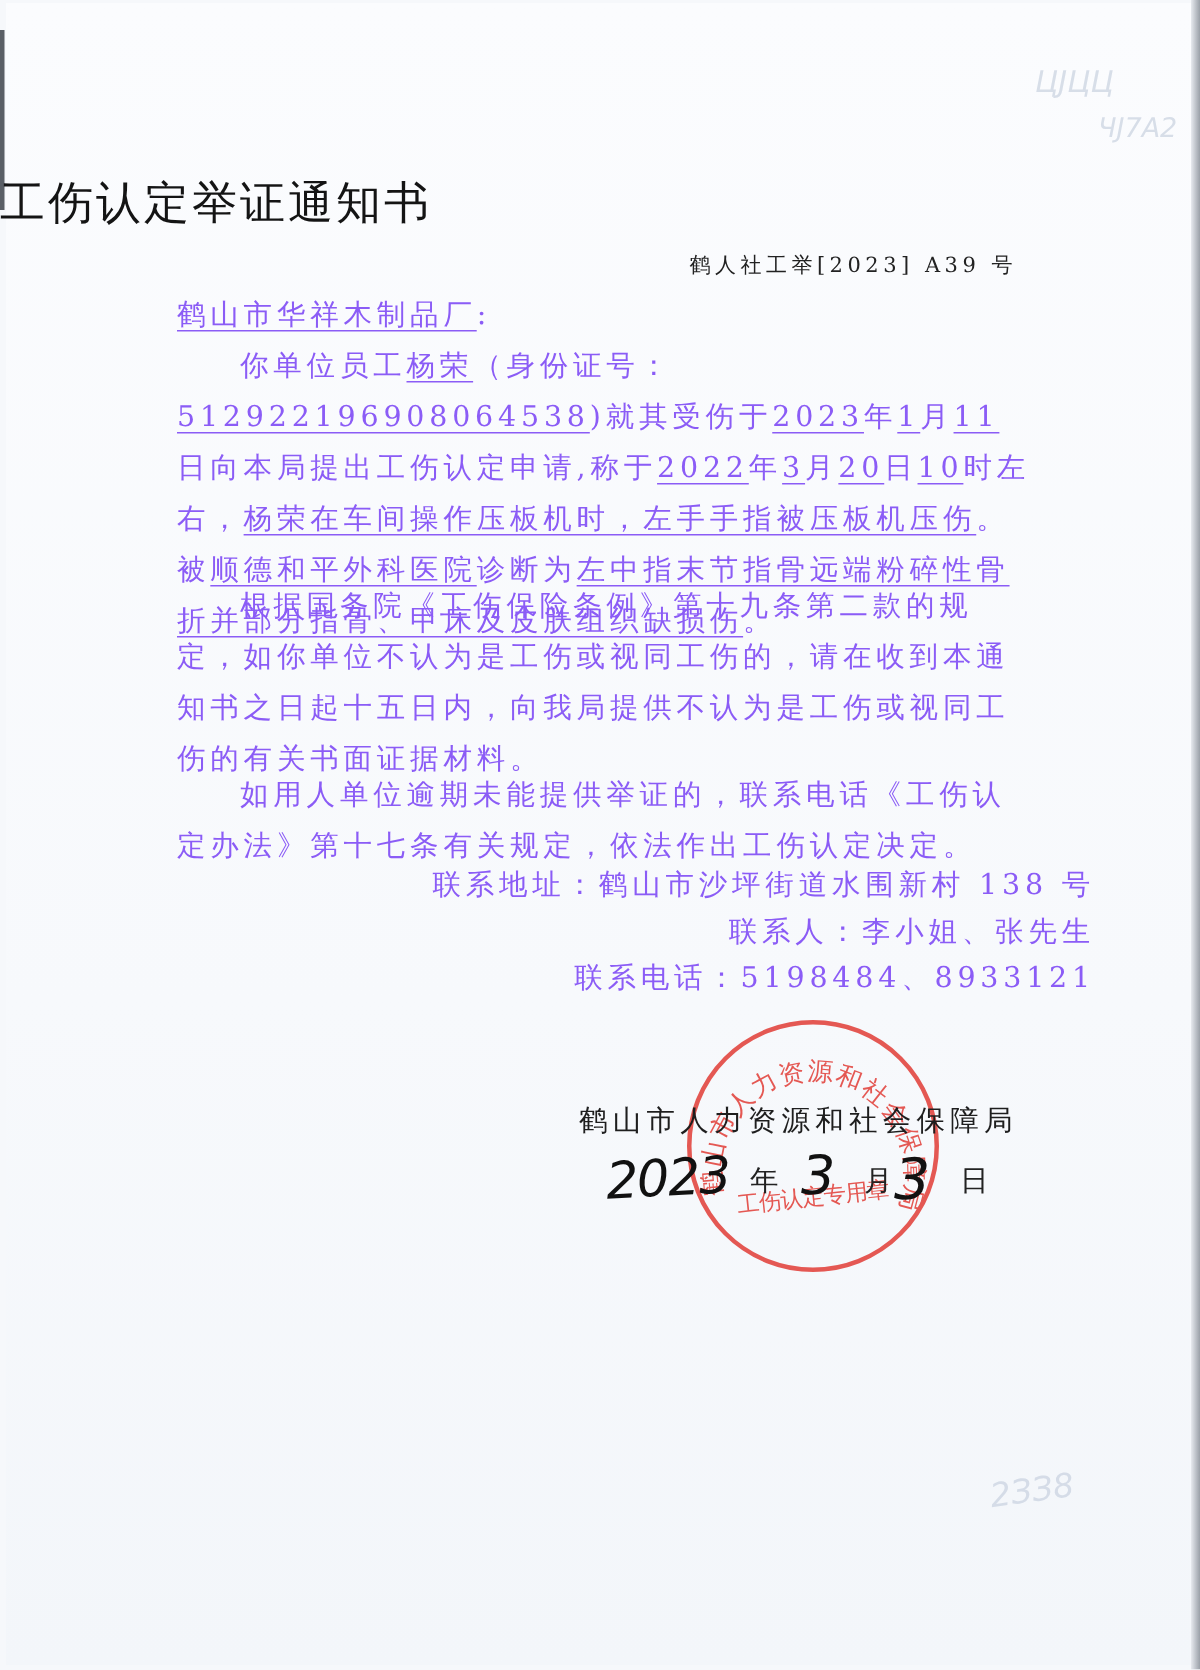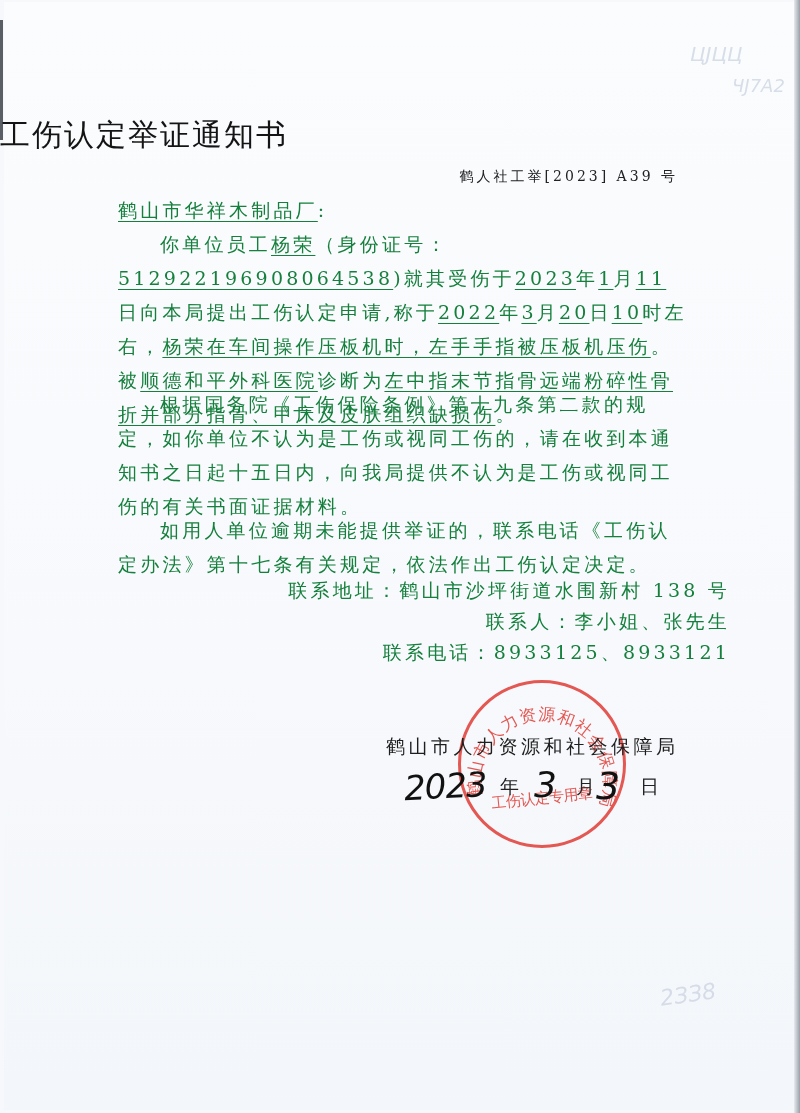--- a/index.html
+++ b/index.html
@@ -59,21 +59,21 @@
       letter-spacing: 3px;
       color: #222;
     }
     .body-text {
       position: absolute;
       left: 118px;
       width: 570px;
       font-size: 19px;
       line-height: 34px;
       letter-spacing: 3.2px;
-      color: #15803d;
+      color: #8b5cf6;
     }
     .addressee {
       top: 193px;
     }
     .para1 { top: 227px; }
     .para2 { top: 387px; }
     .para3 { top: 513px; }
     .contacts { top: 575px; left: 160px; text-align: right; }
     .indent { display: inline-block; width: 42px; }
     .u {
@@ -170,21 +170,21 @@
 
 <div class="body-text para1"><span class="indent"></span><span>你单位员工</span><span class="u">杨荣</span><span>（身份证号：</span><span class="u">512922196908064538</span><span>)就其受伤于</span><span class="u">2023</span><span>年</span><span class="u">1</span><span>月</span><span class="u">11</span><span>日向本局提出工伤认定申请,称于</span><span class="u">2022</span><span>年</span><span class="u">3</span><span>月</span><span class="u">20</span><span>日</span><span class="u">10</span><span>时左右，</span><span class="u">杨荣在车间操作压板机时，左手手指被压板机压伤</span><span>。被</span><span class="u">顺德和平外科医院</span><span>诊断为</span><span class="u">左中指末节指骨远端粉碎性骨折并部分指骨、甲床及皮肤组织缺损伤</span><span>。</span></div>
 
 <div class="body-text para2"><span class="indent"></span><span>根据国务院《工伤保险条例》第十九条第二款的规定，如你单位不认为是工伤或视同工伤的，请在收到本通知书之日起十五日内，向我局提供不认为是工伤或视同工伤的有关书面证据材料。</span></div>
 
 <div class="body-text para3"><span class="indent"></span><span>如用人单位逾期未能提供举证的，联系电话《工伤认定办法》第十七条有关规定，依法作出工伤认定决定。</span></div>
 
 <div class="body-text contacts">
   <span class="contact-line">联系地址：鹤山市沙坪街道水围新村 138 号</span>
   <span class="contact-line">联系人：李小姐、张先生</span>
-  <span class="contact-line">联系电话：8933125、8933121</span>
+  <span class="contact-line">联系电话：5198484、8933121</span>
 </div>
 
 <div class="stamp">
   <svg width="162" height="162" viewBox="0 0 162 162">
     <defs>
       <path id="sealArc" d="M 22 118 A 62 62 0 1 1 140 118"></path>
     </defs>
     <text font-size="17" fill="#e2423c" font-family="DejaVu Sans, sans-serif" letter-spacing="1">
       <textPath href="#sealArc" startOffset="2%">鹤山市人力资源和社会保障局</textPath>
     </text>

